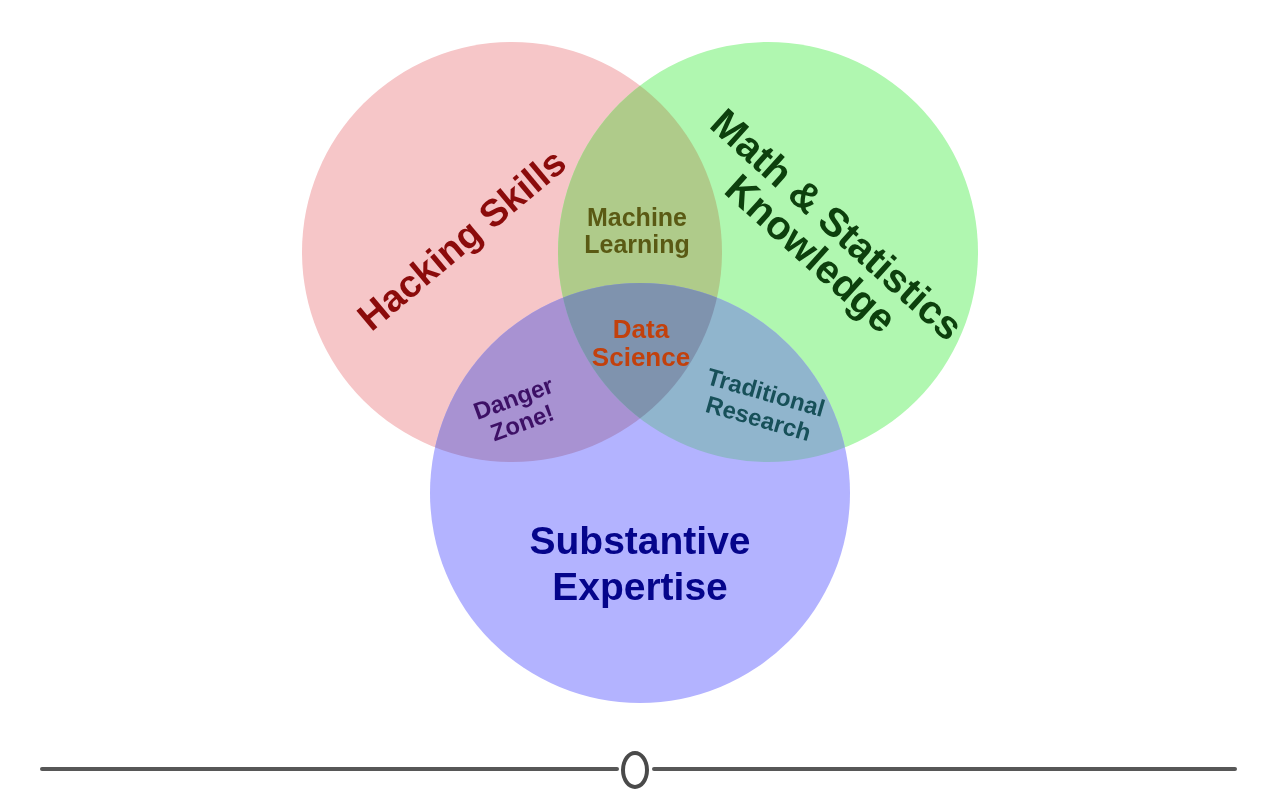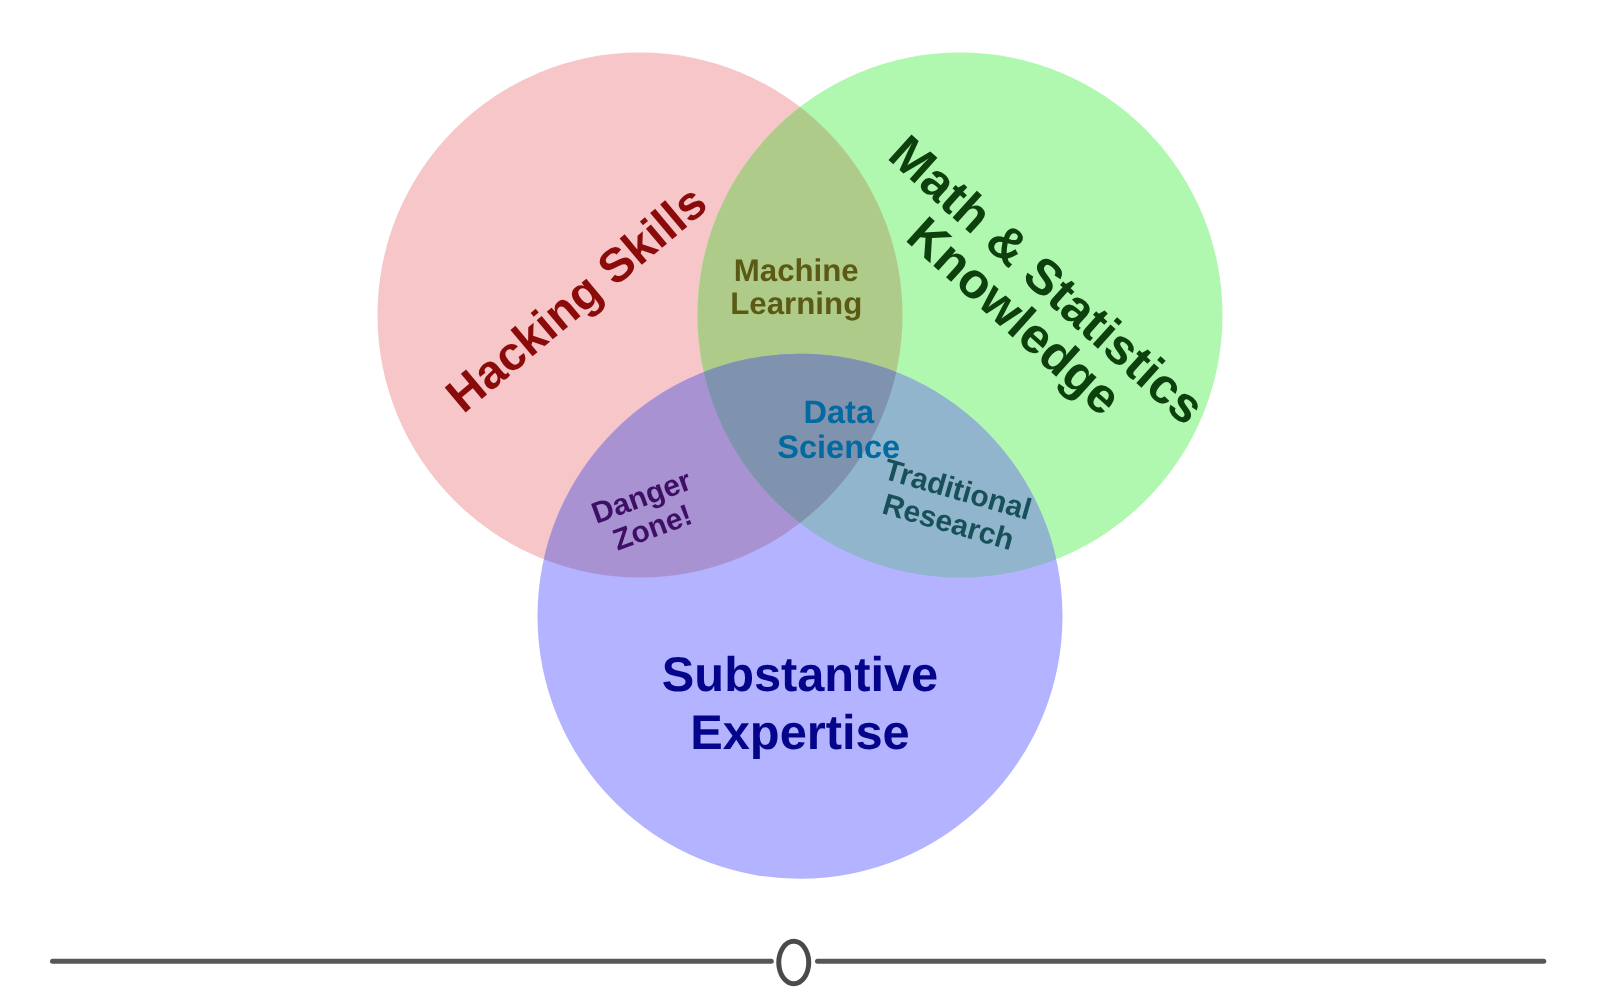--- a/index.html
+++ b/index.html
@@ -20,21 +20,21 @@
   }
   .lbl-hacking {
     left: 462px; top: 240px; font-size: 38px; color: #8B0B0B;
     transform: translate(-50%, -50%) rotate(-40deg); white-space: nowrap;
   }
   .lbl-mathstats {
     left: 824px; top: 239px; font-size: 40px; color: #0D400D; line-height: 0.97;
     transform: translate(-50%, -50%) rotate(42deg);
   }
   .lbl-machine { left: 637px; top: 230px; font-size: 25px; color: #5A5A14; line-height: 1.06; }
-  .lbl-datasci { left: 641px; top: 344px; font-size: 26px; color: #0369a1; line-height: 1.07; margin-left: 30px; }
+  .lbl-datasci { left: 641px; top: 344px; font-size: 26px; color: #c2410c; line-height: 1.07; }
   .lbl-danger {
     left: 518px; top: 411px; font-size: 24px; color: #3D1066; line-height: 1.1;
     transform: translate(-50%, -50%) rotate(-20deg);
   }
   .lbl-traditional {
     left: 762px; top: 406px; font-size: 24px; color: #175059; line-height: 1.12;
     transform: translate(-50%, -50%) rotate(16deg);
   }
   .lbl-substantive { left: 640px; top: 564px; font-size: 39px; color: #05058B; line-height: 1.18; }
 

